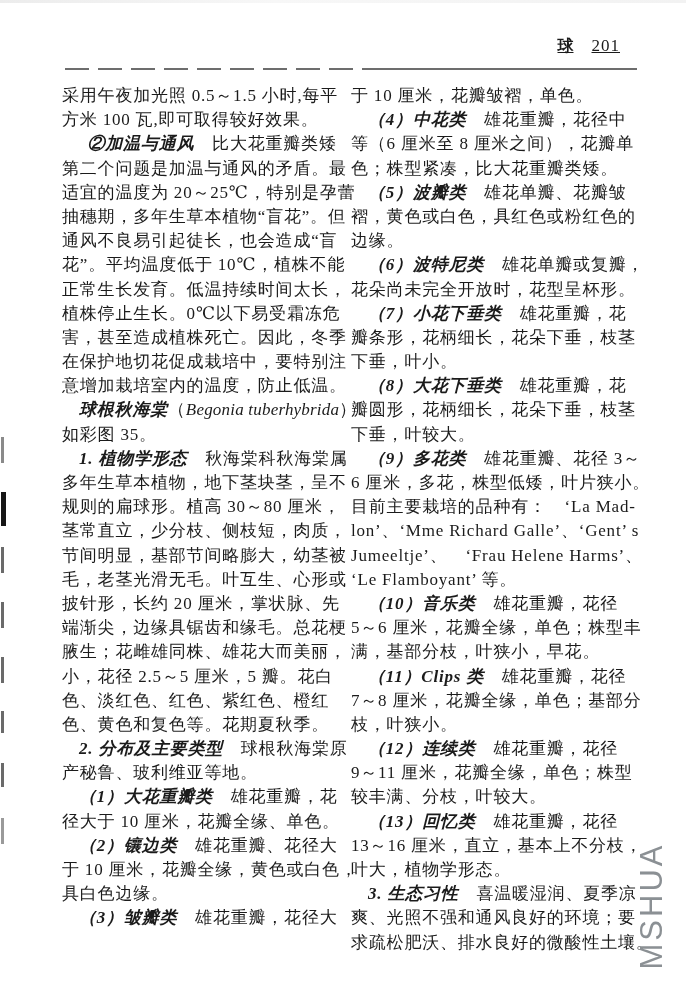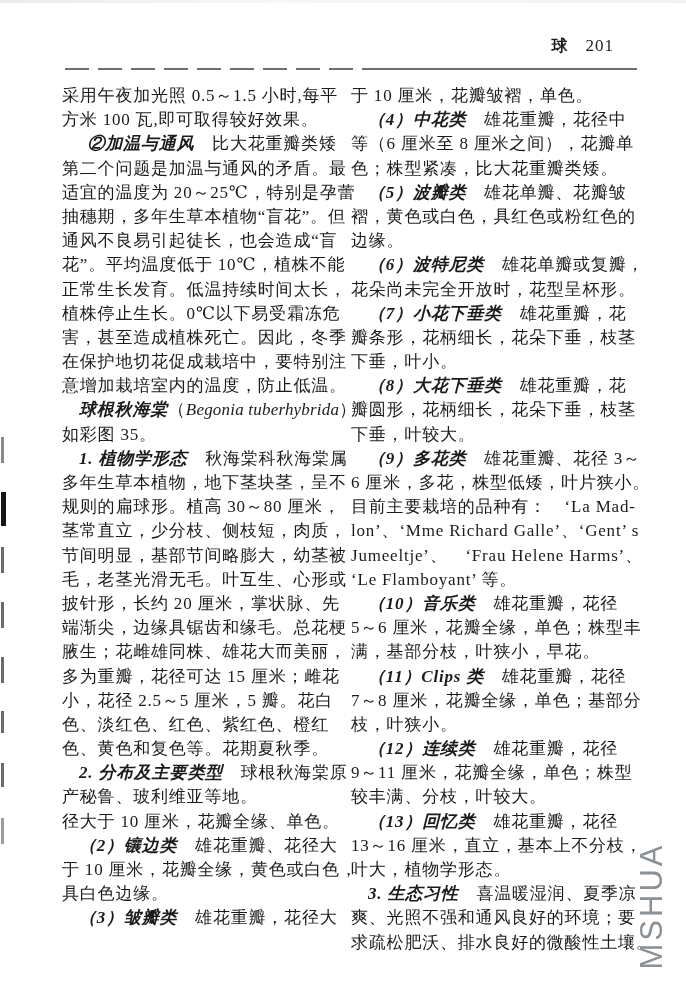--- a/index.html
+++ b/index.html
@@ -8,22 +8,22 @@
     background:#ffffff;
     font-family:"Liberation Serif","DejaVu Serif",serif;
     color:#1b1b1b;
   }
   .page-edge-top{
     position:absolute;top:0;left:0;width:686px;height:3px;
     background:linear-gradient(90deg,#ececec,#f7f7f7 40%,#f2f2f2);
   }
   
   .header{
-    position:absolute;top:36px;right:72px;
-    font-size:17px;line-height:20px;white-space:nowrap;
+    position:absolute;top:36px;right:66px;
+    font-size:17px;line-height:20px;white-space:nowrap;text-decoration:underline;
   }
   .header .sect{font-weight:bold;margin-right:18px;font-size:16px;}
   .header .pno{letter-spacing:1px;}
   .rule{position:absolute;top:68px;left:65px;width:572px;height:2px;font-size:0;}
   .rule .dashed{
     display:inline-block;vertical-align:top;height:2px;width:310px;
     background:repeating-linear-gradient(90deg,#6d6d6d 0 24px,transparent 24px 33px);
   }
   .rule .solid{display:inline-block;vertical-align:top;height:2px;width:262px;background:#6d6d6d;}
   
@@ -87,26 +87,26 @@
     <div class="line end"><span class="">如彩图 35。</span></div>
     <div class="line" style="padding-left: 1em;"><span class="b">1. 植物学形态</span><span class="">　秋海棠科秋海棠属</span></div>
     <div class="line"><span class="">多年生草本植物，地下茎块茎，呈不</span></div>
     <div class="line"><span class="">规则的扁球形。植高 30～80 厘米，</span></div>
     <div class="line"><span class="">茎常直立，少分枝、侧枝短，肉质，</span></div>
     <div class="line"><span class="">节间明显，基部节间略膨大，幼茎被</span></div>
     <div class="line"><span class="">毛，老茎光滑无毛。叶互生、心形或</span></div>
     <div class="line"><span class="">披针形，长约 20 厘米，掌状脉、先</span></div>
     <div class="line"><span class="">端渐尖，边缘具锯齿和缘毛。总花梗</span></div>
     <div class="line"><span class="">腋生；花雌雄同株、雄花大而美丽，</span></div>
-    <div class="line"><span class="">多为重瓣，花径可达 15 厘米；雌花</span></div>
     <div class="line"><span class="">小，花径 2.5～5 厘米，5 瓣。花白</span></div>
     <div class="line"><span class="">色、淡红色、红色、紫红色、橙红</span></div>
     <div class="line end"><span class="">色、黄色和复色等。花期夏秋季。</span></div>
     <div class="line" style="padding-left: 1em;"><span class="b">2. 分布及主要类型</span><span class="">　球根秋海棠原</span></div>
     <div class="line end"><span class="">产秘鲁、玻利维亚等地。</span></div>
+    <div class="line" style="padding-left: 1em;"><span class="b">（1）大花重瓣类</span><span class="">　雄花重瓣，花</span></div>
     <div class="line end"><span class="">径大于 10 厘米，花瓣全缘、单色。</span></div>
     <div class="line" style="padding-left: 1em;"><span class="b">（2）镶边类</span><span class="">　雄花重瓣、花径大</span></div>
     <div class="line"><span class="">于 10 厘米，花瓣全缘，黄色或白色，</span></div>
     <div class="line end"><span class="">具白色边缘。</span></div>
     <div class="line" style="padding-left: 1em;"><span class="b">（3）皱瓣类</span><span class="">　雄花重瓣，花径大</span></div>
   </div>
 <div class="col right" id="col-right">
     <div class="line end"><span class="">于 10 厘米，花瓣皱褶，单色。</span></div>
     <div class="line" style="padding-left: 1em;"><span class="b">（4）中花类</span><span class="">　雄花重瓣，花径中</span></div>
     <div class="line"><span class="">等（6 厘米至 8 厘米之间），花瓣单</span></div>

